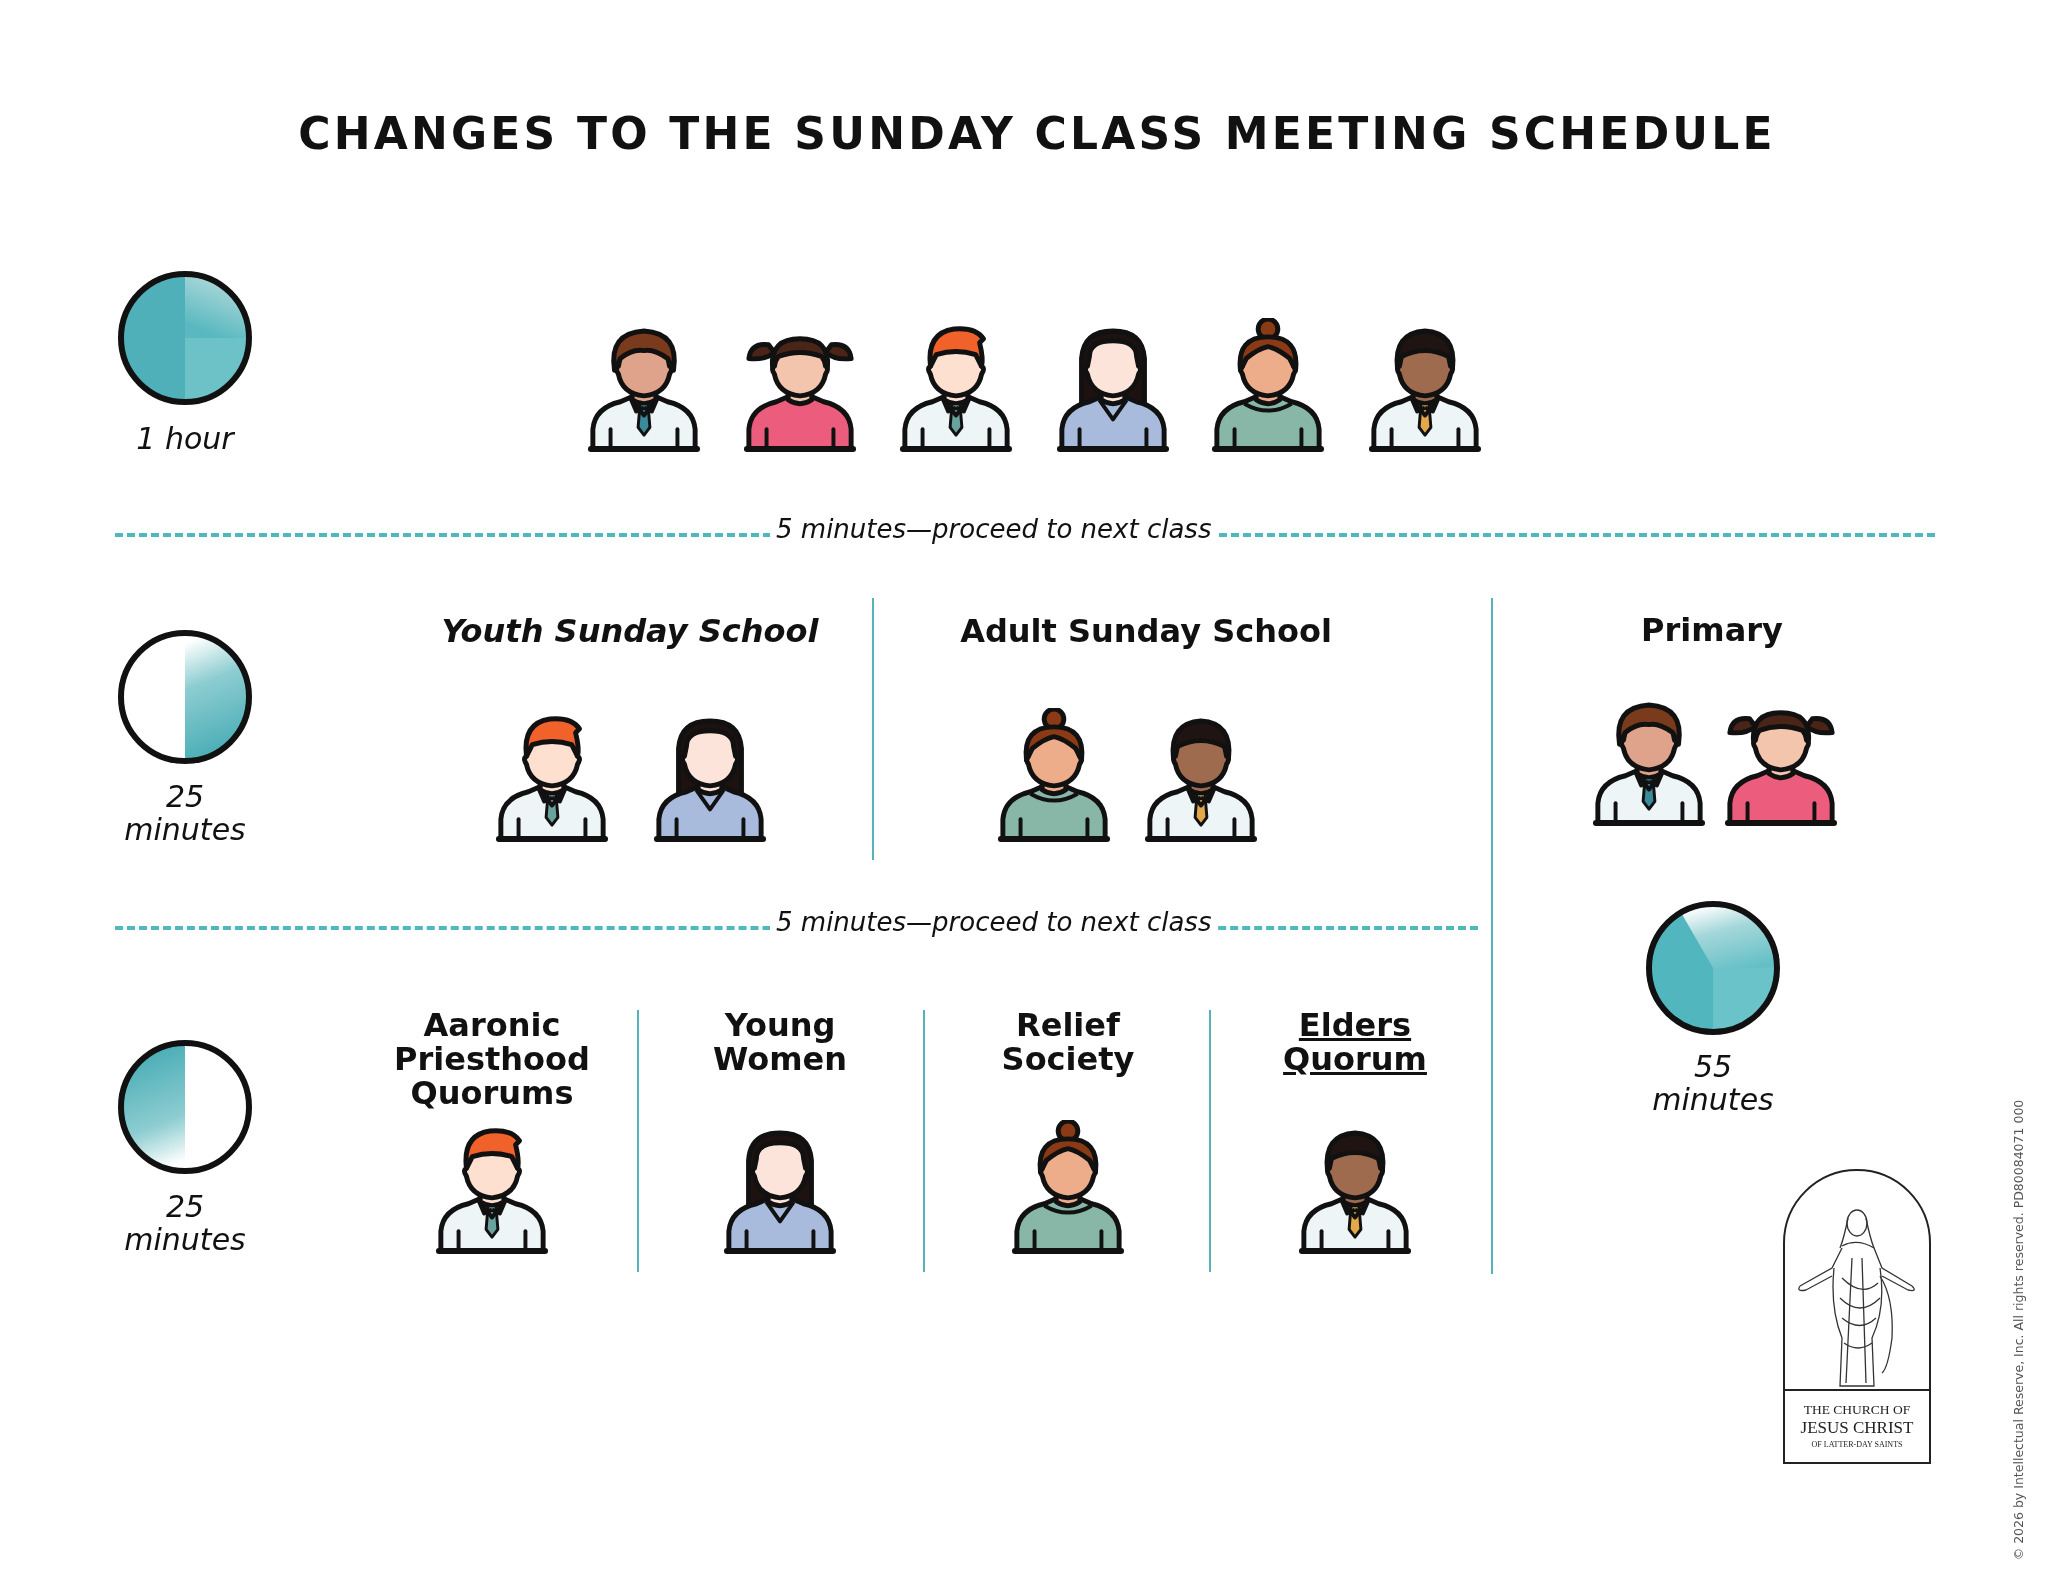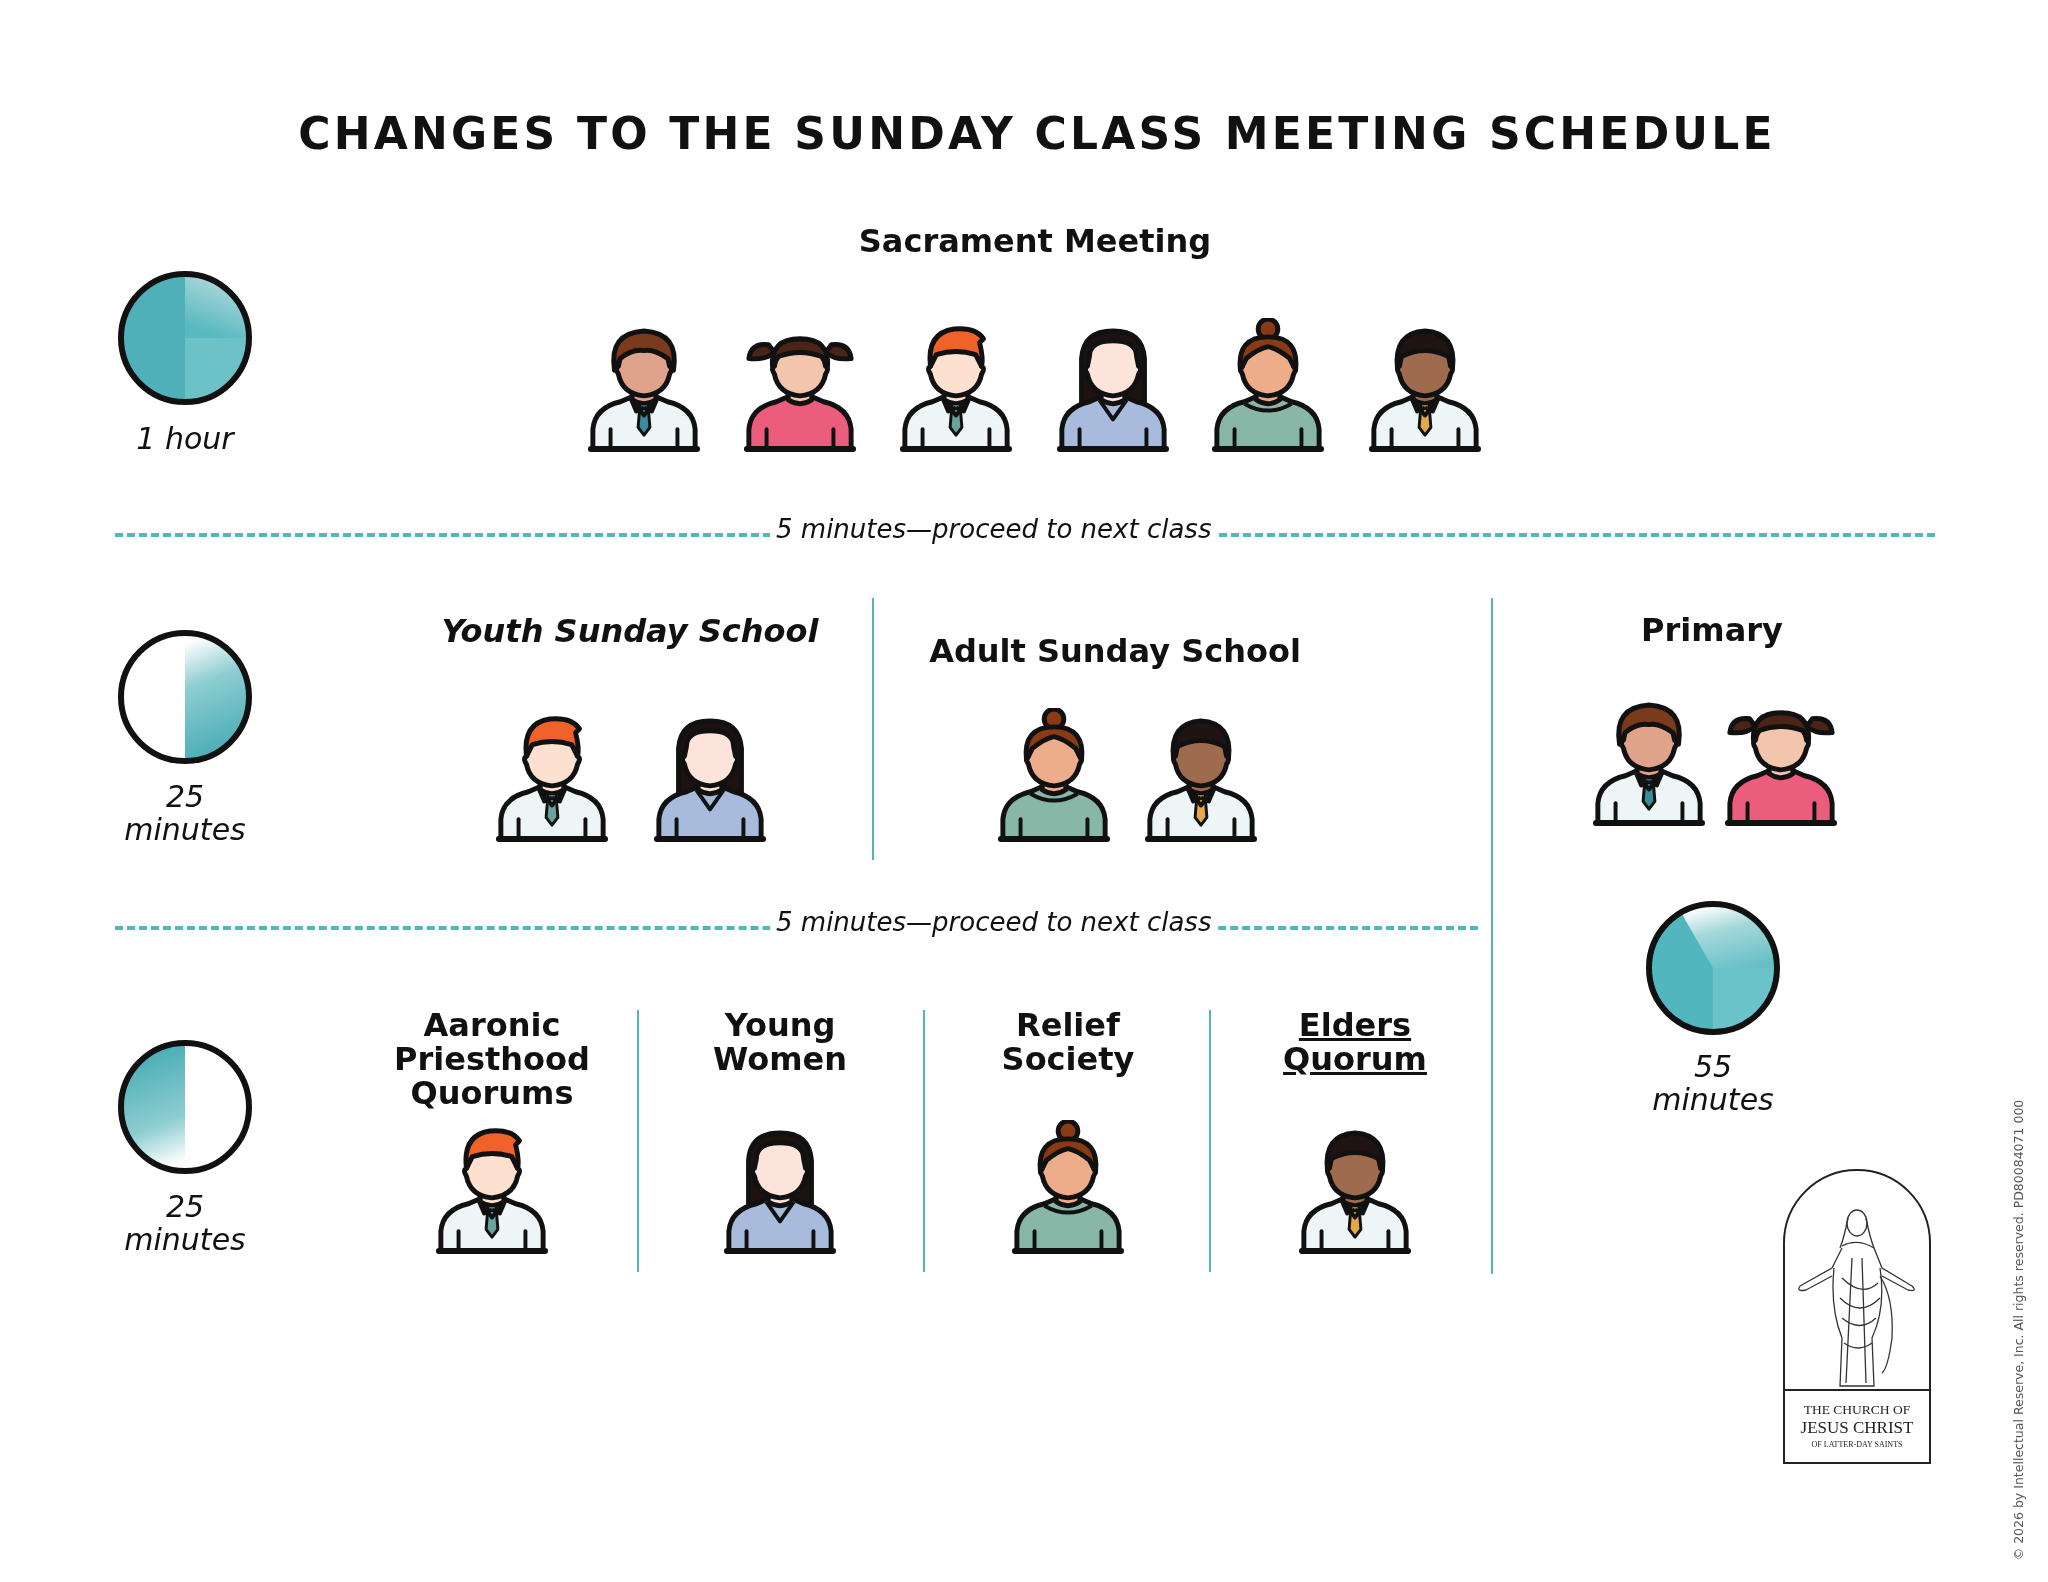--- a/index.html
+++ b/index.html
@@ -43,21 +43,20 @@
       <path d="M46,80 L60,98 L74,80" fill="none" stroke="#111" stroke-width="4" stroke-linejoin="round"></path>
       <path d="M46,80 L52,94 L60,90 M74,80 L68,94 L60,90" fill="none" stroke="#111" stroke-width="4" stroke-linejoin="round"></path>
     </g>
   </defs>
 </svg>
 
 <div id="canvas">
 
   <div class="abs title">CHANGES TO THE SUNDAY CLASS MEETING SCHEDULE</div>
 
-  <div class="h2" style="left:835px; width:400px; top:222px;">Sacrament Meeting</div>
 
   <svg class="clock" style="left:115px; top:268px;" viewBox="0 0 140 140">
     <defs>
       <linearGradient id="g60" x1="1" y1="0" x2="0.6" y2="1">
         <stop offset="0" stop-color="#ffffff"></stop>
           <stop offset="0.35" stop-color="#9fd3d6"></stop>
           <stop offset="1" stop-color="#5ab9c0"></stop>
       </linearGradient>
     </defs>
     <circle cx="70" cy="70" r="64" fill="#4fb0b9"></circle>
@@ -81,21 +80,21 @@
       </linearGradient>
     </defs>
     <circle cx="70" cy="70" r="64" fill="#ffffff"></circle>
     <path d="M70,70 L70,6 A64,64 0 0 1 70,134 Z" fill="url(#g25a)"></path>
     <circle cx="70" cy="70" r="64" fill="none" stroke="#111" stroke-width="6"></circle>
   </svg>
   <div class="dur" style="left:85px; top:780px;">25</div>
   <div class="dur" style="left:85px; top:813px;">minutes</div>
 
   <div class="h2" style="left:430px; width:400px; top:612px;font-style:italic;">Youth Sunday School</div>
-  <div class="h2" style="left:915px; width:400px; top:612px;margin-top:20px;">Adult Sunday School</div>
+  <div class="h2" style="left:946px; width:400px; top:612px;">Adult Sunday School</div>
 
   <div class="vline" style="left:872px; top:598px; height:262px;"></div>
   <div class="vline" style="left:1491px; top:598px; height:676px;"></div>
 
   <div class="dash" style="left:115px; width:1363px; top:926px;"></div>
   <div class="dash-label" style="left:770px; top:907px;">5 minutes—proceed to next class</div>
 
   <svg class="clock" style="left:115px; top:1037px;" viewBox="0 0 140 140">
     <defs>
       <linearGradient id="g25b" x1="0.6" y1="1" x2="0.4" y2="0">

